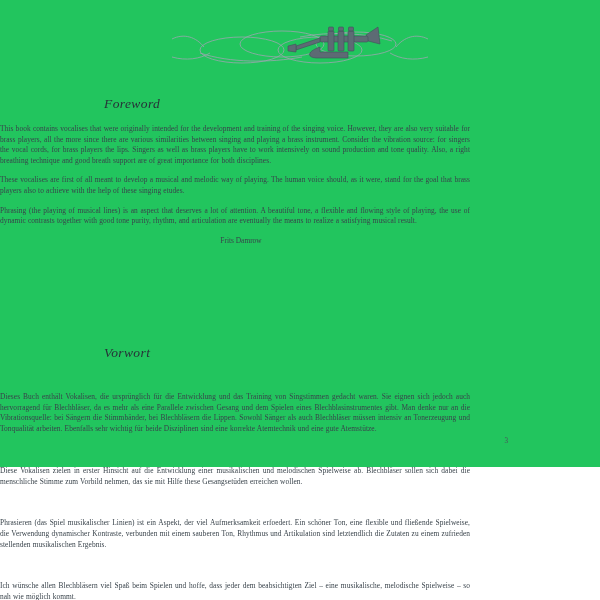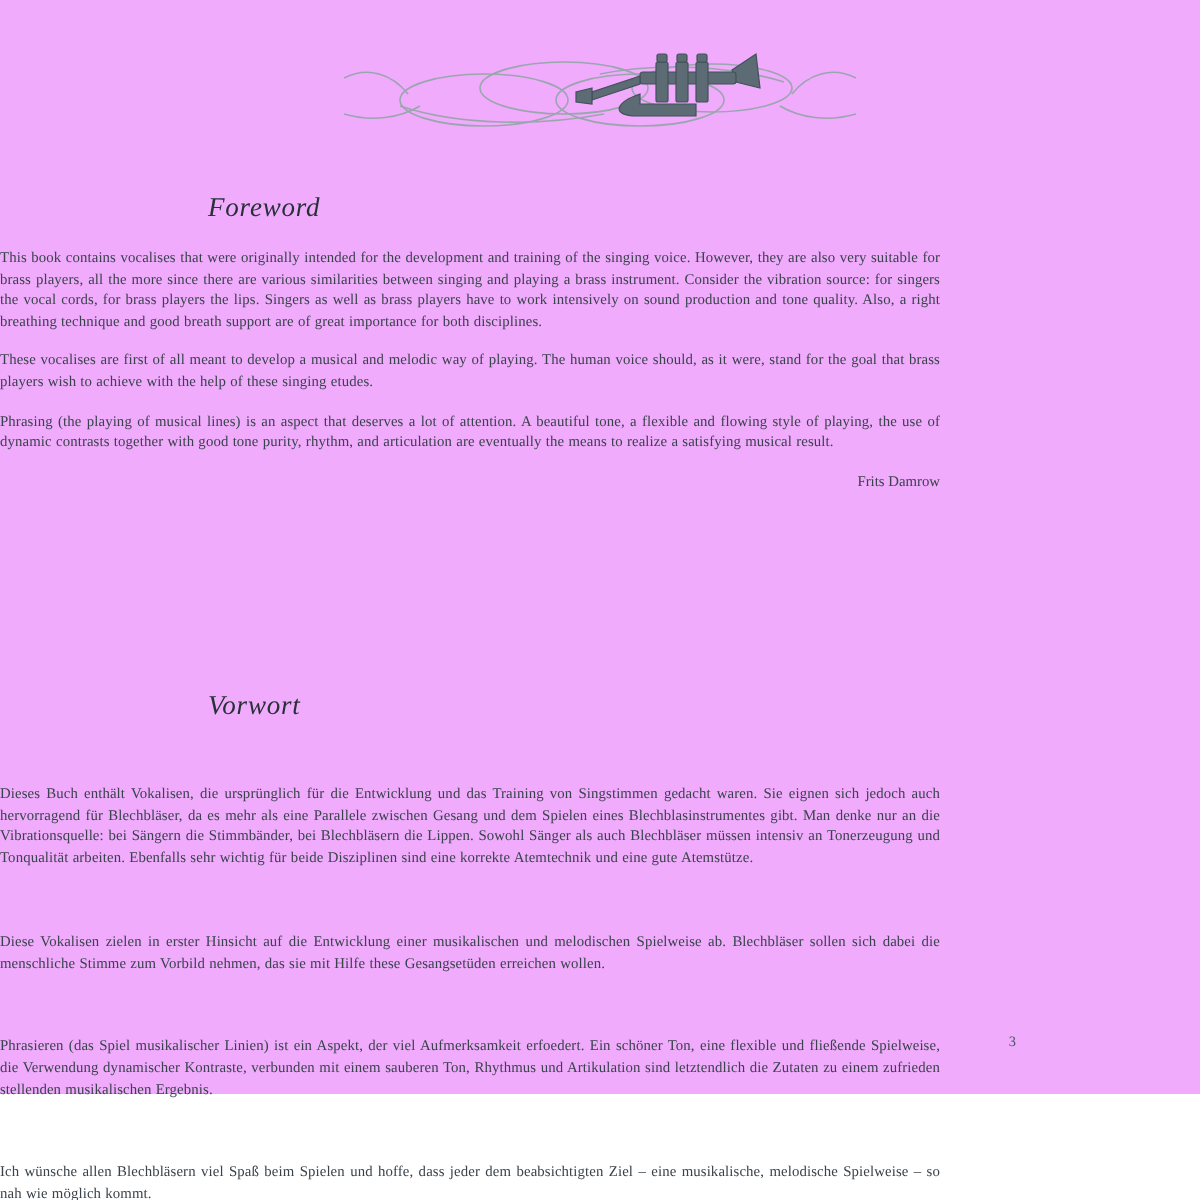--- a/index.html
+++ b/index.html
@@ -13,22 +13,22 @@
     font-family: "Liberation Serif", "DejaVu Serif", serif;
     color: #2e3a42;
     overflow: hidden;
     position: relative;
   }
 
   .page {
     position: absolute;
     inset: 0;
     width: 600px;
-    height: 547px;
-    background: #f0abfc;
+    height: 467px;
+    background: #22c55e;
   }
 
   
   .ornament {
     position: absolute;
     top: 14px;
     left: 0;
     width: 600px;
     height: 66px;
     display: flex;
@@ -71,21 +71,21 @@
     color: #39434b;
     letter-spacing: 0.06px;
     word-spacing: 0.2px;
   }
   p.para:last-child { margin-bottom: 0; }
 
   p.signature {
     margin: 9px 0 0 12px;
     font-size: 7.4px;
     line-height: 10.6px;
-    text-align: right;
+    text-align: center;
     color: #39434b;
   }
 
   .de p.para { line-height: 10.7px; margin-top: 31px; }
 
   
   .page-number {
     position: absolute;
     right: 92px;
     bottom: 22px;
@@ -133,21 +133,21 @@
 
         <path d="M150 30 C 138 34, 136 40, 146 41 L 178 41 L 178 35 L 150 35 Z"></path>
       </g>
     </svg>
   </div>
 
   <section class="section" id="foreword-section">
     <h2 class="section-title">Foreword</h2>
     <div class="body-block en">
       <p class="para">This book contains vocalises that were originally intended for the development and training of the singing voice. However, they are also very suitable for brass players, all the more since there are various similarities between singing and playing a brass instrument. Consider the vibration source: for singers the vocal cords, for brass players the lips. Singers as well as brass players have to work intensively on sound production and tone quality. Also, a right breathing technique and good breath support are of great importance for both disciplines.</p>
-      <p class="para">These vocalises are first of all meant to develop a musical and melodic way of playing. The human voice should, as it were, stand for the goal that brass players wish to achieve with the help of these singing etudes.</p>
+      <p class="para">These vocalises are first of all meant to develop a musical and melodic way of playing. The human voice should, as it were, stand for the goal that brass players also to achieve with the help of these singing etudes.</p>
       <p class="para">Phrasing (the playing of musical lines) is an aspect that deserves a lot of attention. A beautiful tone, a flexible and flowing style of playing, the use of dynamic contrasts together with good tone purity, rhythm, and articulation are eventually the means to realize a satisfying musical result.</p>
       <p class="signature">Frits Damrow</p>
     </div>
   </section>
 
   <section class="section" id="vorwort-section">
     <h2 class="section-title">Vorwort</h2>
     <div class="body-block de">
       <p class="para">Dieses Buch enthält Vokalisen, die ursprünglich für die Entwicklung und das Training von Singstimmen gedacht waren. Sie eignen sich jedoch auch hervorragend für Blechbläser, da es mehr als eine Parallele zwischen Gesang und dem Spielen eines Blechblasinstrumentes gibt. Man denke nur an die Vibrationsquelle: bei Sängern die Stimmbänder, bei Blechbläsern die Lippen. Sowohl Sänger als auch Blechbläser müssen intensiv an Tonerzeugung und Tonqualität arbeiten. Ebenfalls sehr wichtig für beide Disziplinen sind eine korrekte Atemtechnik und eine gute Atemstütze.</p>
       <p class="para">Diese Vokalisen zielen in erster Hinsicht auf die Entwicklung einer musikalischen und melodischen Spielweise ab. Blechbläser sollen sich dabei die menschliche Stimme zum Vorbild nehmen, das sie mit Hilfe these Gesangsetüden erreichen wollen.</p>

